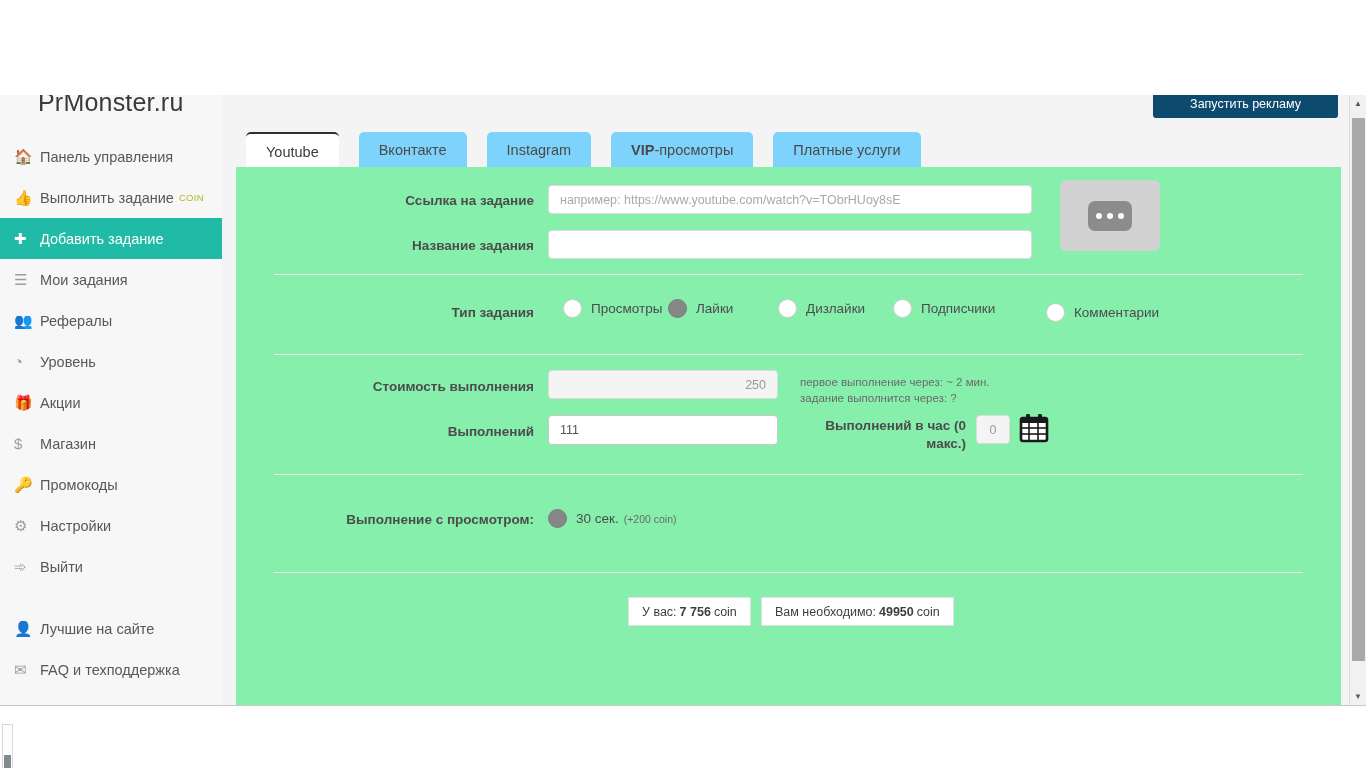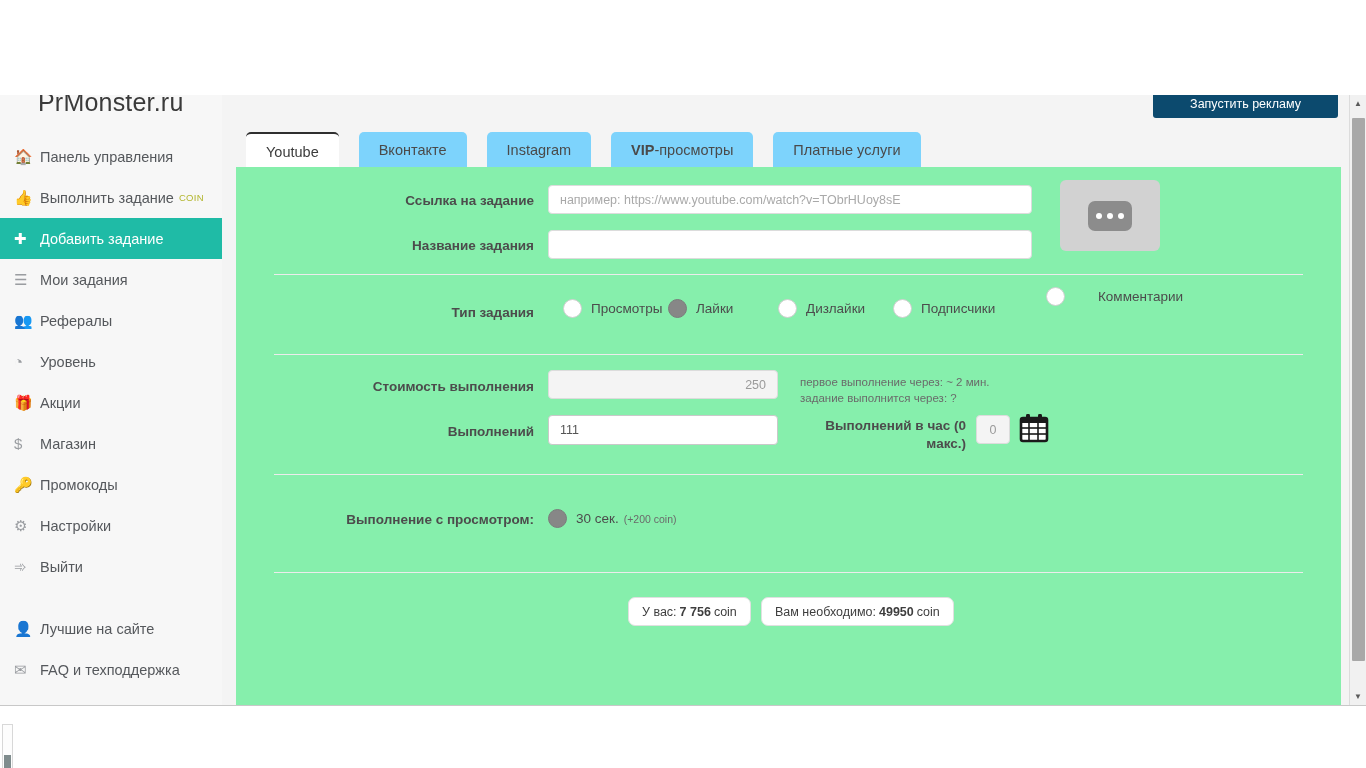--- a/index.html
+++ b/index.html
@@ -242,21 +242,21 @@
     left: 1005px; top: 444px;
     width: 30px; height: 30px;
   }
 
   
   .chip {
     position: absolute;
     height: 29px;
     border: 1px solid #e0e0e0;
     background: #ffffff;
-    border-radius: 7px;
+    border-radius: 1px;
     display: flex;
     align-items: center;
     padding: 12px 13px;
     font-size: 12.5px;
     color: #3e3e3e;
     white-space: nowrap;
   }
   .chip b { font-weight: bold; margin: 0 3px; }
 
   
@@ -431,21 +431,21 @@
           <span class="radio-lbl">Лайки</span>
         </div>
         <div class="radio-wrap" style="left:542px;top:132px;">
           <span class="radio"></span>
           <span class="radio-lbl">Дизлайки</span>
         </div>
         <div class="radio-wrap" style="left:657px;top:132px;">
           <span class="radio"></span>
           <span class="radio-lbl">Подписчики</span>
         </div>
-        <div class="radio-wrap" style="left:810px;top:120px;gap:24px;">
+        <div class="radio-wrap" style="left:810px;top:136px;">
           <span class="radio"></span>
           <span class="radio-lbl">Комментарии</span>
         </div>
 
         <div class="row-sep" style="position:absolute;left:38px;top:188px;width:1029px;height:120px;"></div>
 
         <div class="flabel" style="position:absolute;left:68px;top:212px;width:230px;">Стоимость выполнения</div>
         <input class="tinput gray" style="left: 312px; top: 203px; width: 230px;" readonly="" value="250">
 
         <div class="hint" style="left:564px;top:207px;">первое выполнение через: ~ 2 мин.</div>

